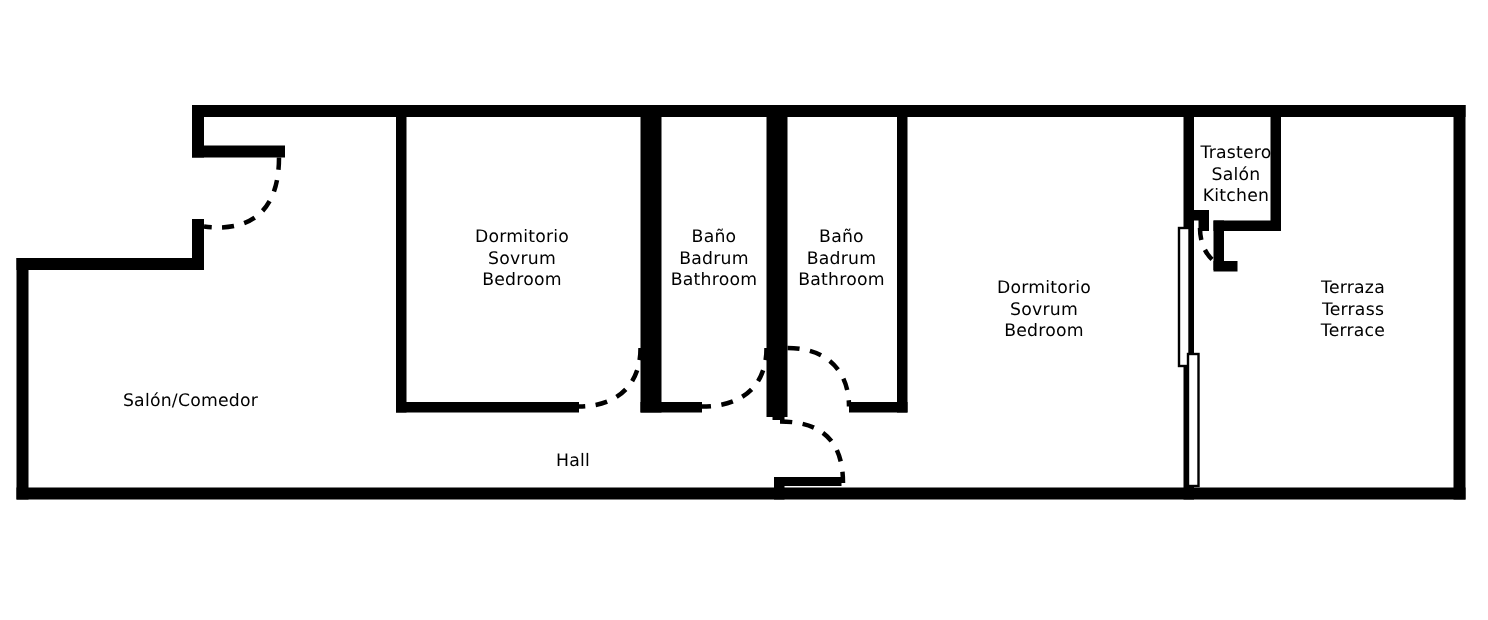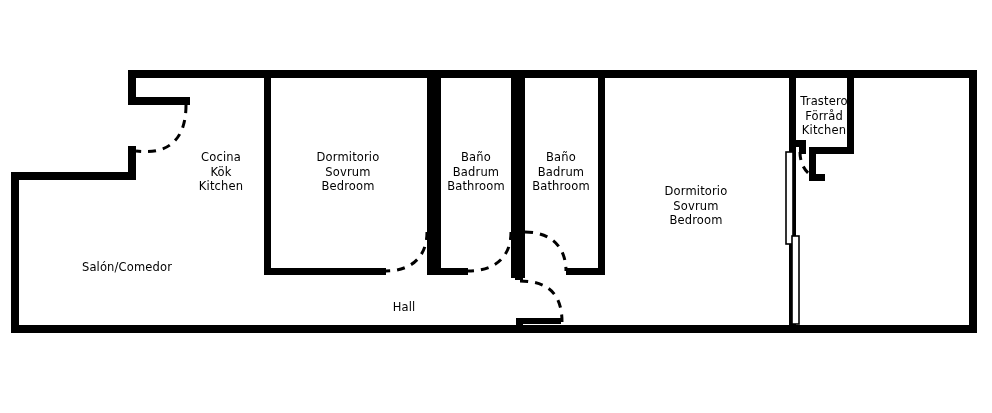--- a/index.html
+++ b/index.html
@@ -132,25 +132,20 @@
 
       <rect x="792" y="236" width="7" height="88" fill="#ffffff" stroke="#000000" stroke-width="1.6"></rect>
     </g>
 
   </svg>
 
   <div class="room-label" style="left:127px; top:267px;">
     <span class="lbl-line">Salón/Comedor</span>
   </div>
 
-  <div class="room-label" style="left:221px; top:172px;">
-    <span class="lbl-line">Cocina</span>
-    <span class="lbl-line">Kök</span>
-    <span class="lbl-line">Kitchen</span>
-  </div>
 
   <div class="room-label" style="left:348px; top:172px;">
     <span class="lbl-line">Dormitorio</span>
     <span class="lbl-line">Sovrum</span>
     <span class="lbl-line">Bedroom</span>
   </div>
 
   <div class="room-label" style="left:476px; top:172px;">
     <span class="lbl-line">Baño</span>
     <span class="lbl-line">Badrum</span>
@@ -164,22 +159,27 @@
   </div>
 
   <div class="room-label" style="left:696px; top:206px;">
     <span class="lbl-line">Dormitorio</span>
     <span class="lbl-line">Sovrum</span>
     <span class="lbl-line">Bedroom</span>
   </div>
 
   <div class="room-label" style="left:824px; top:116px;">
     <span class="lbl-line">Trastero</span>
-    <span class="lbl-line">Förråd</span>
+    <span class="lbl-line">Salón</span>
     <span class="lbl-line">Kitchen</span>
   </div>
 
+  <div class="room-label" style="left:902px; top:206px;">
+    <span class="lbl-line">Terraza</span>
+    <span class="lbl-line">Terrass</span>
+    <span class="lbl-line">Terrace</span>
+  </div>
 
-  <div class="room-label" style="left:404px; top:307px;">
+  <div class="room-label" style="left:382px; top:307px;">
     <span class="lbl-line">Hall</span>
   </div>
 
 </div>
 
 </body></html>

